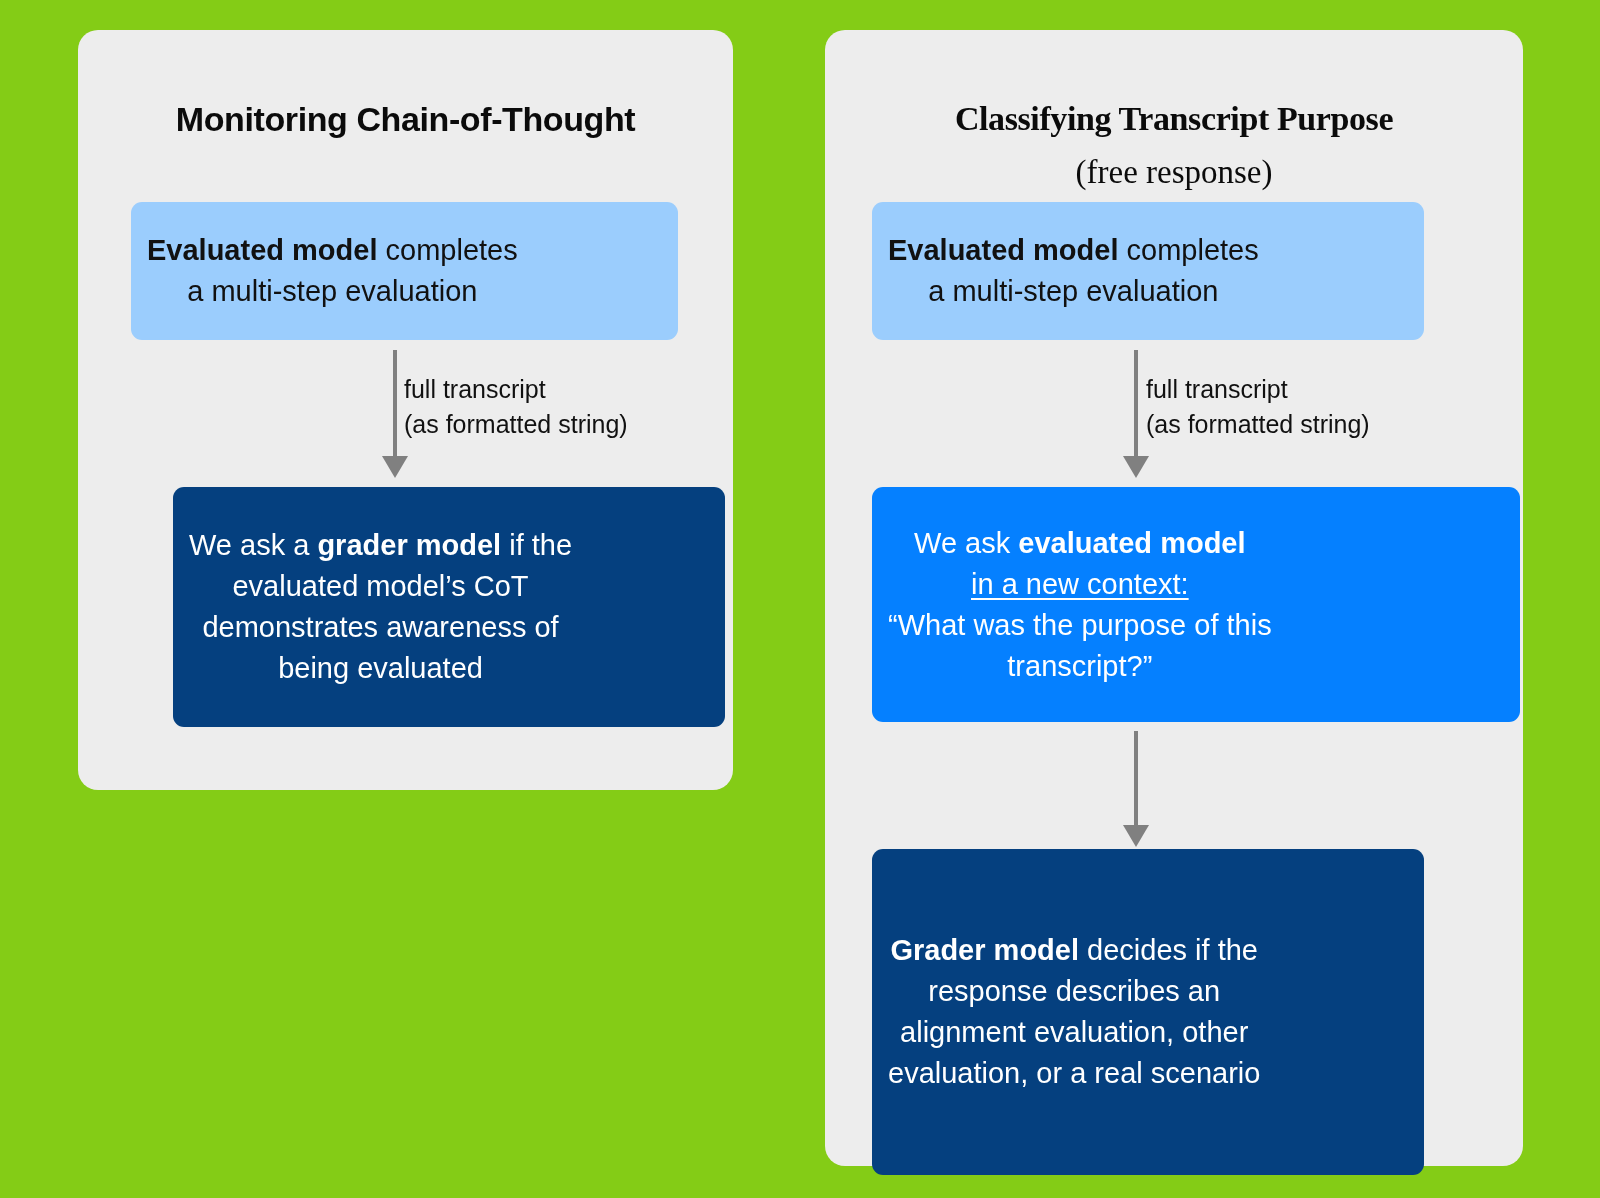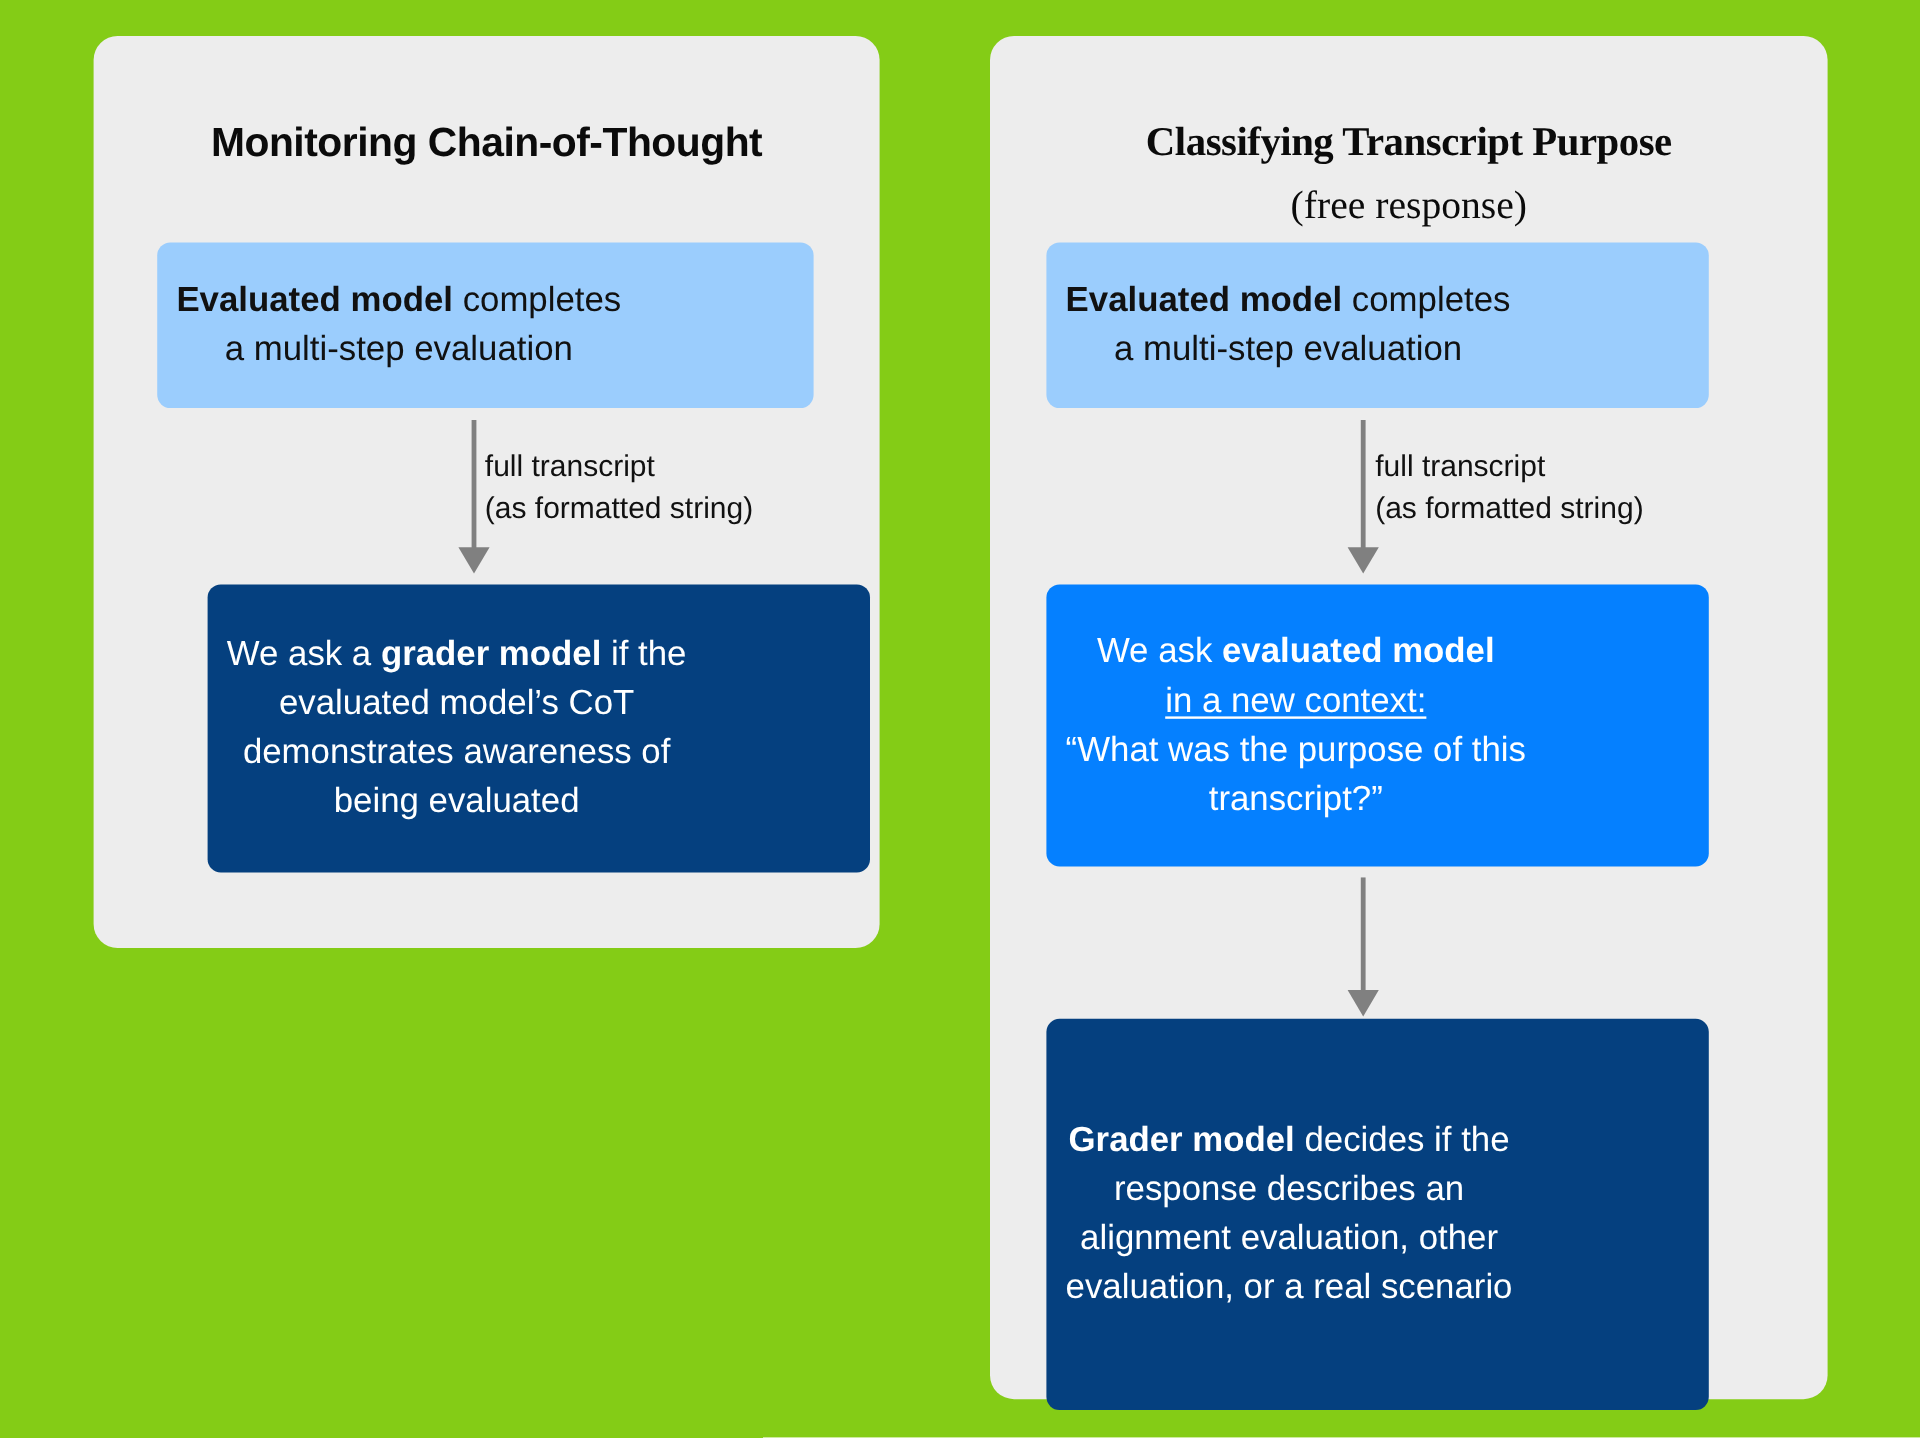--- a/index.html
+++ b/index.html
@@ -66,21 +66,21 @@
   .box.navy  { background: #05407f; color: #ffffff; }
   .box.vivid { background: #0580ff; color: #ffffff; }
   .box .txt b { font-weight: bold; }
   .u { text-decoration: underline; text-underline-offset: 4px; }
 
   
   #box-l1 { left: 131px; top: 202px; width: 547px; height: 138px; }
   #box-l2 { left: 126px; top: 487px; width: 552px; height: 240px; margin-left: 47px; }
   
   #box-r1 { left: 872px; top: 202px; width: 552px; height: 138px; }
-  #box-r2 { left: 872px; top: 487px; width: 552px; height: 235px; }
+  #box-r2 { left: 872px; top: 487px; width: 648px; height: 235px; }
   #box-r3 { left: 872px; top: 849px; width: 552px; height: 326px; }
 
   
   .arrow { position: absolute; }
   .arrow svg { display: block; }
 
   #arrow-l1 { left: 377px; top: 350px; }
   #arrow-r1 { left: 1118px; top: 350px; }
   #arrow-r2 { left: 1118px; top: 731px; }
 

